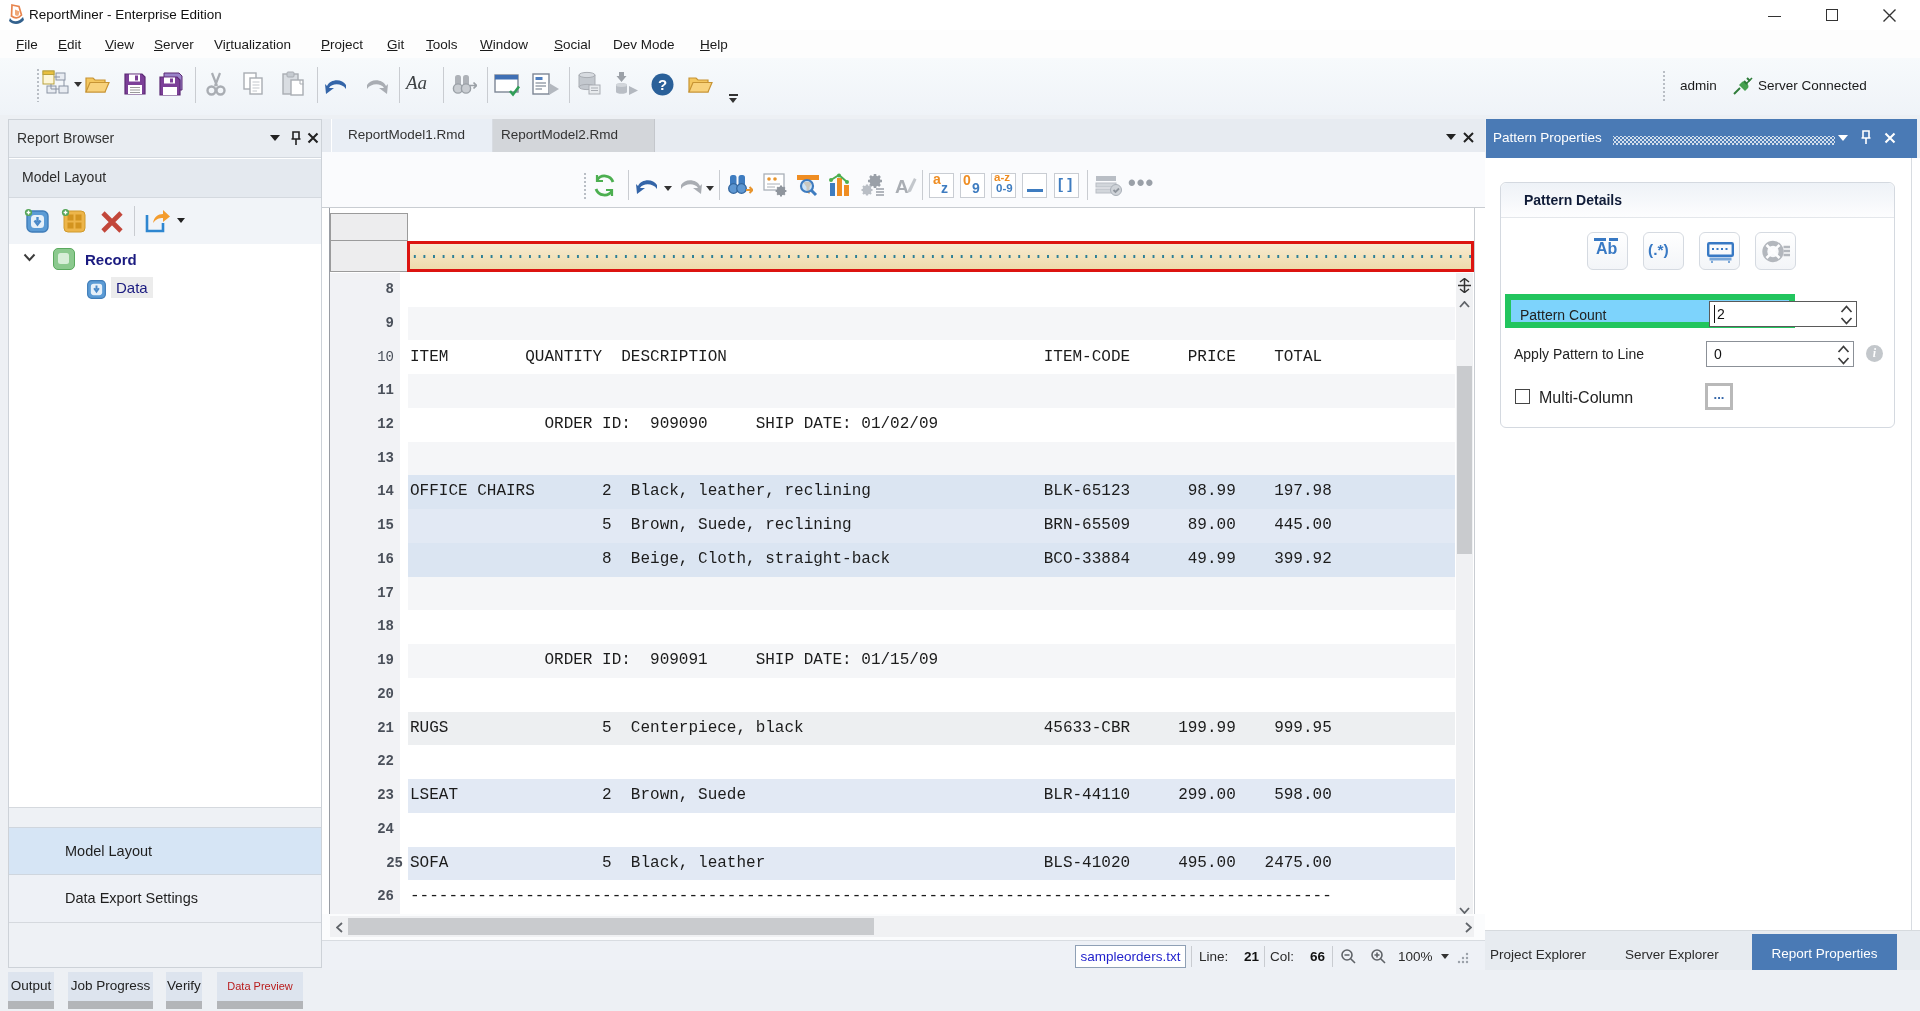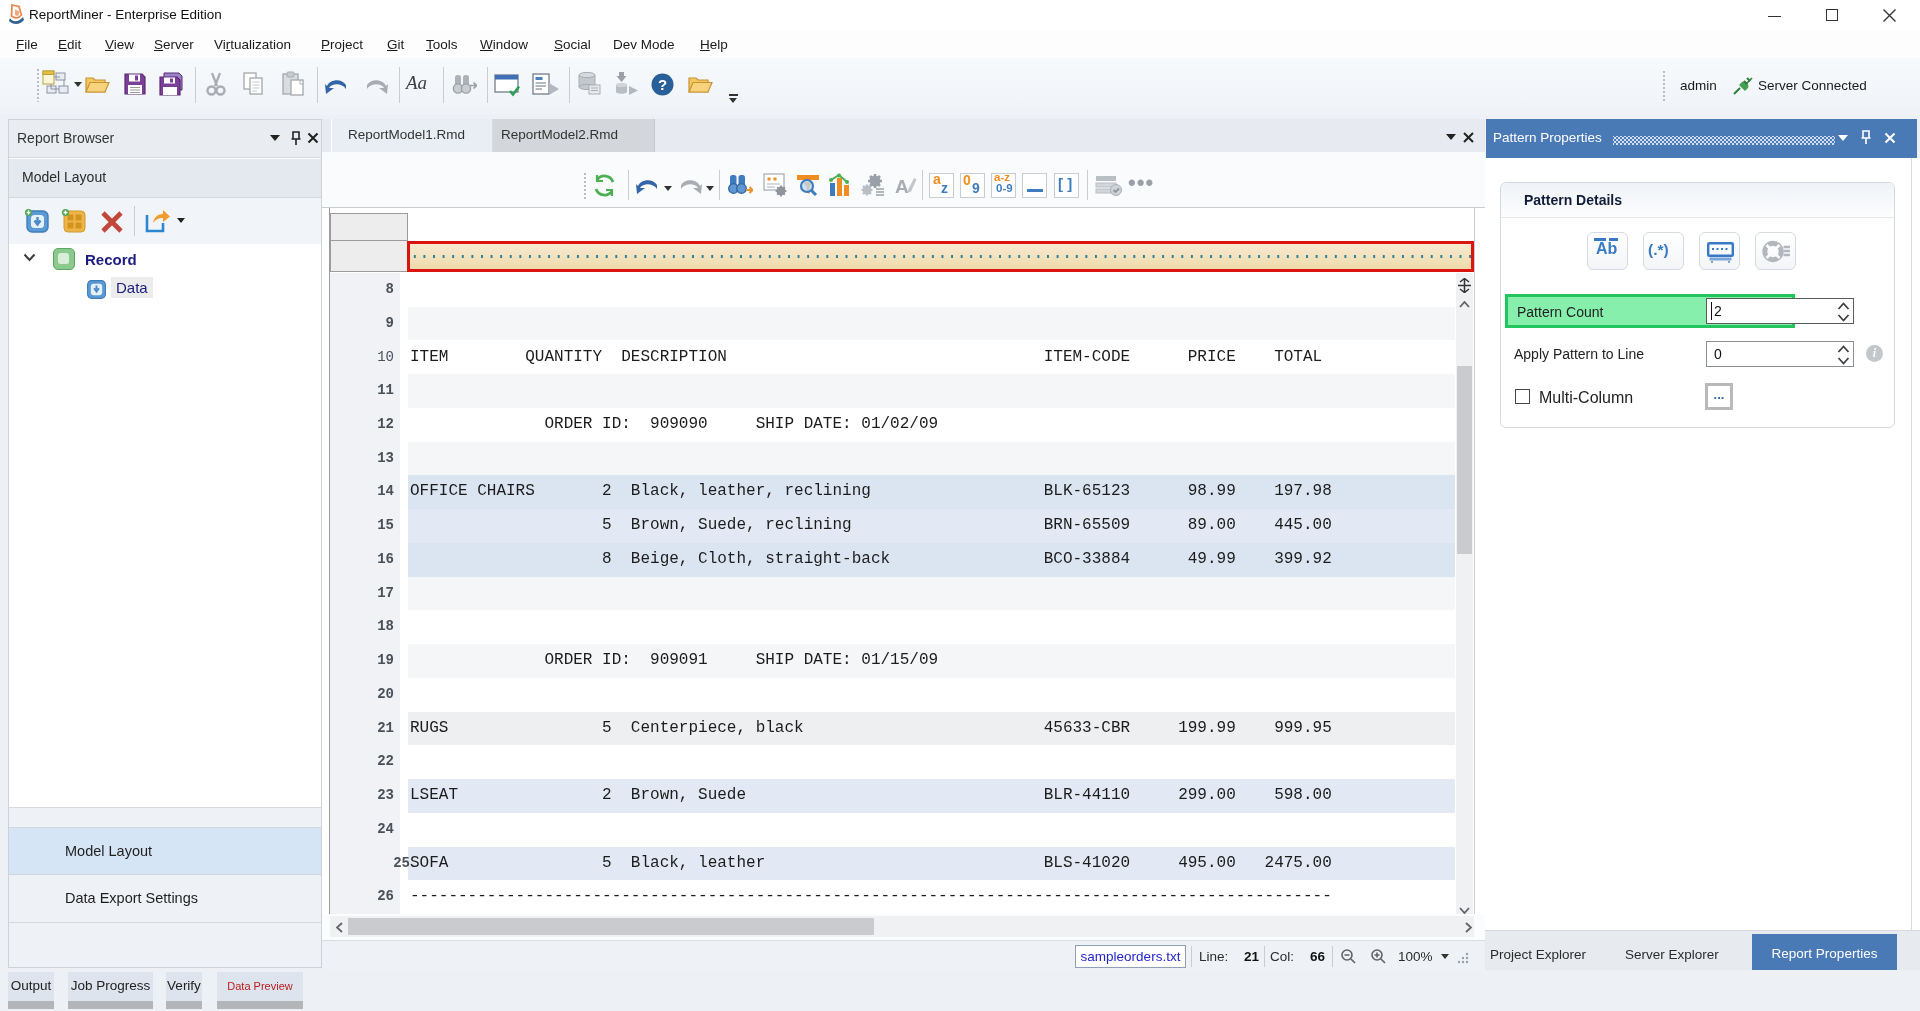--- a/index.html
+++ b/index.html
@@ -380,21 +380,21 @@
 <div class="abs mono" style="left:8px;top:503.6px;width:64px;text-align:right;font-size:14px;font-weight:bold;color:#4a505a;line-height:33.7px">21</div>
 <pre class="abs" style="left:88px;top:503.6px;font-size:16px;line-height:33.7px;color:#1c1c1c">RUGS                5  Centerpiece, black                         45633-CBR     199.99    999.95</pre>
 <div class="abs" style="left:86px;top:537.4px;width:1047px;height:33.7px;background:#ffffff"></div>
 <div class="abs mono" style="left:8px;top:537.4px;width:64px;text-align:right;font-size:14px;font-weight:bold;color:#4a505a;line-height:33.7px">22</div>
 <div class="abs" style="left:86px;top:571.1px;width:1047px;height:33.7px;background:#e2e9f4"></div>
 <div class="abs mono" style="left:8px;top:571.1px;width:64px;text-align:right;font-size:14px;font-weight:bold;color:#4a505a;line-height:33.7px">23</div>
 <pre class="abs" style="left:88px;top:571.1px;font-size:16px;line-height:33.7px;color:#1c1c1c">LSEAT               2  Brown, Suede                               BLR-44110     299.00    598.00</pre>
 <div class="abs" style="left:86px;top:604.8px;width:1047px;height:33.7px;background:#ffffff"></div>
 <div class="abs mono" style="left:8px;top:604.8px;width:64px;text-align:right;font-size:14px;font-weight:bold;color:#4a505a;line-height:33.7px">24</div>
 <div class="abs" style="left:86px;top:638.6px;width:1047px;height:33.7px;background:#e2e9f4"></div>
-<div class="abs mono" style="left:24px;top:638.6px;width:64px;text-align:right;font-size:14px;font-weight:bold;color:#4a505a;line-height:33.7px">25</div>
+<div class="abs mono" style="left:17px;top:638.6px;width:64px;text-align:right;font-size:14px;font-weight:bold;color:#4a505a;line-height:33.7px">25</div>
 <pre class="abs" style="left:88px;top:638.6px;font-size:16px;line-height:33.7px;color:#1c1c1c">SOFA                5  Black, leather                             BLS-41020     495.00   2475.00</pre>
 <div class="abs" style="left:86px;top:672.3px;width:1047px;height:33.7px;background:#ffffff"></div>
 <div class="abs mono" style="left:8px;top:672.3px;width:64px;text-align:right;font-size:14px;font-weight:bold;color:#4a505a;line-height:33.7px">26</div>
 <pre class="abs" style="left:88px;top:672.3px;font-size:16px;line-height:33.7px;color:#1c1c1c">------------------------------------------------------------------------------------------------</pre>
 <div class="abs" style="left:1134px;top:65px;width:17px;height:642px;background:#f0f1f3"></div>
 <svg class="abs" style="left:1136px;top:70px" width="13" height="15" viewBox="0 0 13 15">
  <path d="M6.5 0 L6.5 15 M2 4 L6.5 0.5 L11 4 M2 11 L6.5 14.5 L11 11 M0 7.5 L13 7.5" stroke="#333" stroke-width="1.5" fill="none"></path>
 </svg>
 <svg class="abs" style="left:1137px;top:93px" width="11" height="7" viewBox="0 0 11 7">
  <path d="M1 6 L5.5 1 L10 6" stroke="#606469" stroke-width="1.8" fill="none"></path>
@@ -480,21 +480,21 @@
 <div class="abs" style="left:254px;top:49px;width:41px;height:38px;border:1px solid #d5dae1;border-radius:6px;background:linear-gradient(#fff,#f3f5f8)">
  <svg class="abs" style="left:6px;top:7px" width="29" height="23" viewBox="0 0 29 23">
   <circle cx="11" cy="11.5" r="8.2" fill="none" stroke="#b3b7bd" stroke-width="5"></circle>
   <g stroke="#fdfdfe" stroke-width="2.6">
    <path d="M4.5 5 L17.5 18 M17.5 5 L4.5 18"></path>
   </g>
   <path d="M21.5 7 L28 7 M21.5 11 L28 11 M21.5 15 L28 15" stroke="#b3b7bd" stroke-width="2.6"></path>
  </svg>
 </div>
 </div>
-<div class="abs" style="left:20px;top:136px;width:290px;height:34px;border:3px solid #22c55e;background:#86efac">
+<div class="abs" style="left:20px;top:136px;width:290px;height:34px;border:6px solid #22c55e;background:#7dd3fc">
  <div class="abs" style="left:9px;top:7px;font-size:14px;color:#222">Pattern Count</div>
  <div class="abs" style="left:198px;top:1px;width:148px;height:26px;background:#fff;border:1px solid #5a5a5a">
    <div class="abs" style="left:4px;top:3px;width:1.4px;height:18px;background:#111"></div>
    <div class="abs" style="left:7px;top:4px;font-size:14px;color:#111">2</div>
    <svg class="abs" style="left:130px;top:3px" width="13" height="9" viewBox="0 0 13 9">
           <path d="M1.5 7 L6.5 1.5 L11.5 7" stroke="#3c3c3c" stroke-width="1.7" fill="none"></path>
         </svg>
    <svg class="abs" style="left:130px;top:14px" width="13" height="9" viewBox="0 0 13 9">
           <path d="M1.5 2 L6.5 7.5 L11.5 2" stroke="#3c3c3c" stroke-width="1.7" fill="none"></path>
         </svg>

